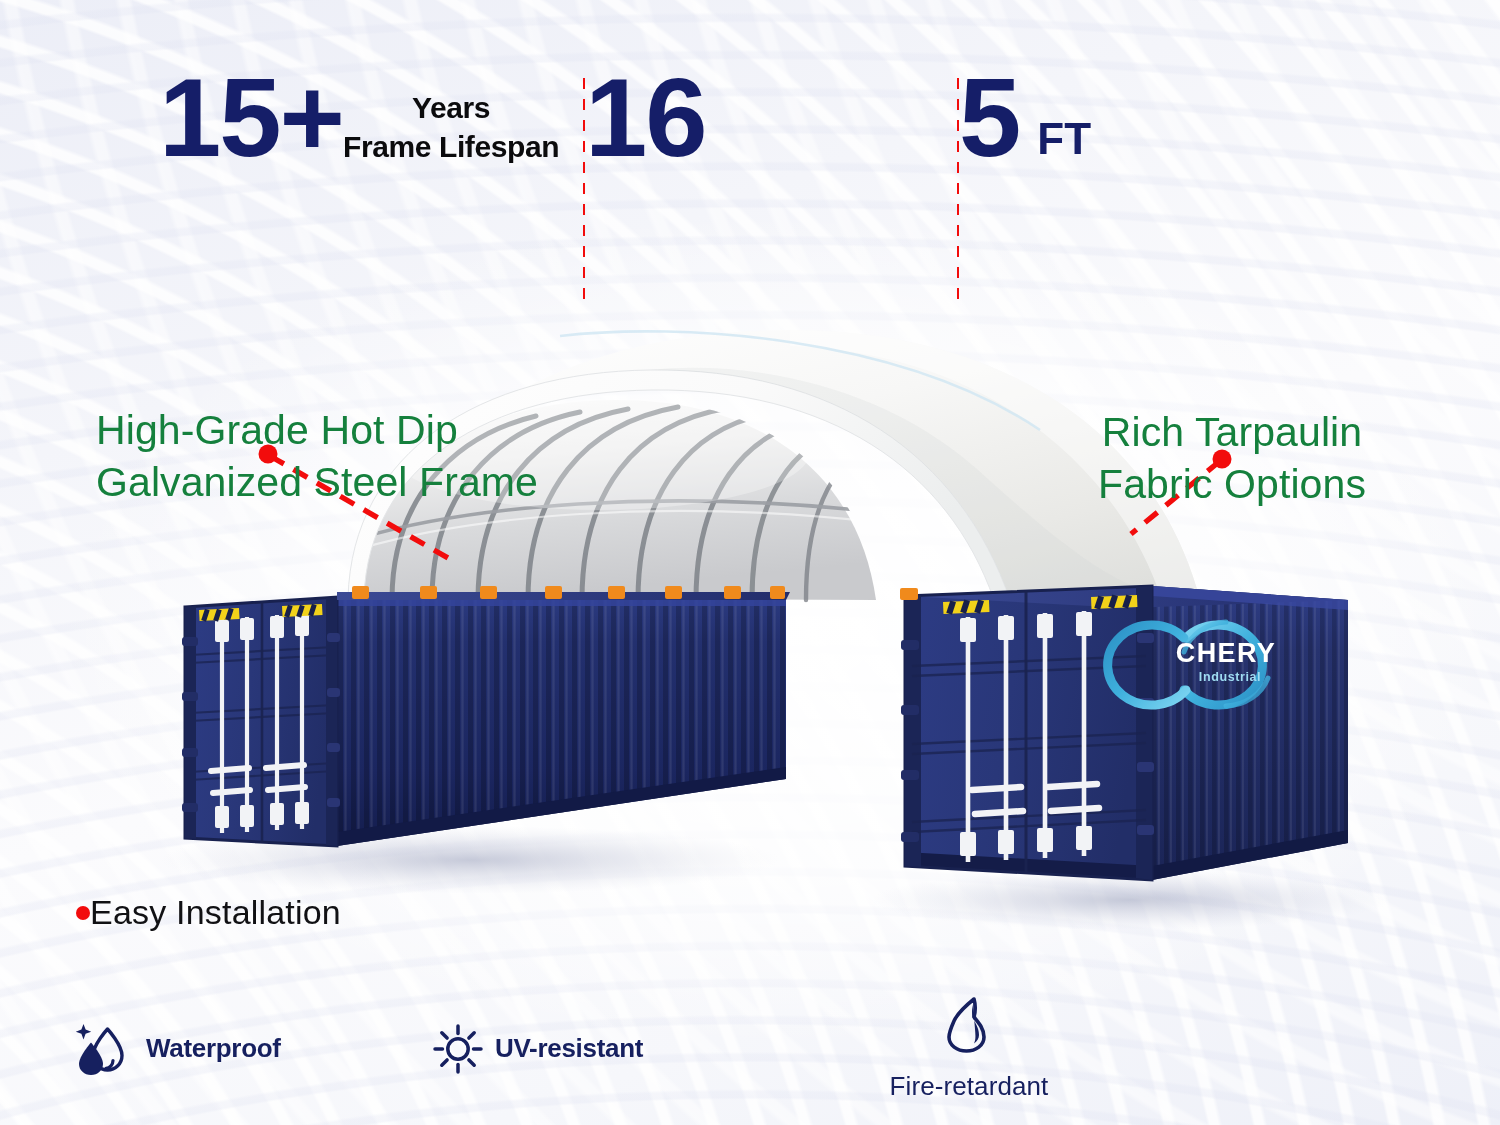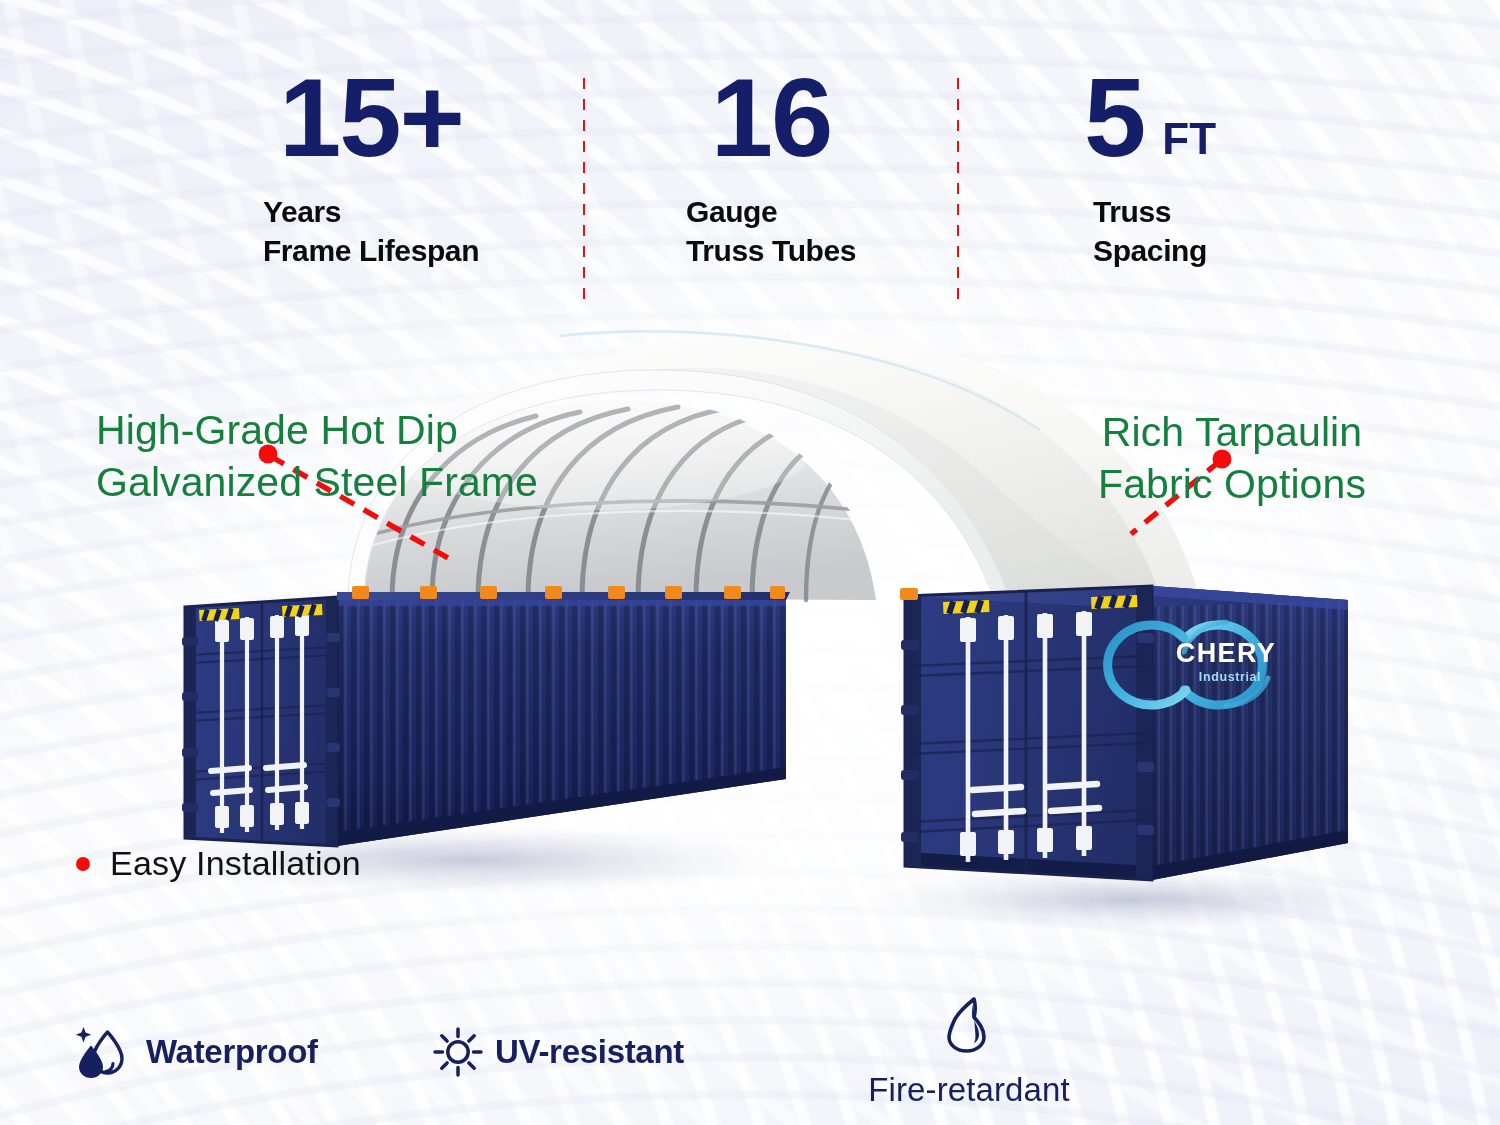--- a/index.html
+++ b/index.html
@@ -67,21 +67,22 @@
       rgba(255,255,255,.96) 0%, rgba(255,255,255,.7) 45%, rgba(255,255,255,0) 78%);
   }
 
   
   .stats {
     position:absolute; left:0; top:62px; width:1500px;
     display:flex; align-items:flex-start; justify-content:center;
   }
   .stat {
     position:relative;
-    display:flex; flex-direction:column; align-items:center;
+    display:flex; flex-direction:row; align-items:center;
+    text-align:center;
   }
   .stat.s1 { width:424px; }
   .stat.s2 { width:372px; }
   .stat.s3 { width:382px; }
 
   .divider {
     width:2px; flex:0 0 auto;
     align-self:stretch;
     height:228px;
     background:repeating-linear-gradient(to bottom,
@@ -131,22 +132,22 @@
     margin-top:48px;
   }
   .callout.left  { left:96px;  top:356px; text-align:left; }
   .callout.right { left:1098px; top:358px; text-align:center; }
 
   
   #scene { position:absolute; left:0; top:0; width:1500px; height:1125px; }
 
   
   .easy-row {
-    position:absolute; left:76px; top:844px;
-    display:flex; align-items:center; gap:20px;
+    position:absolute; left:76px; top:893px;
+    display:flex; align-items:center; 
   }
   .easy-bullet { width:14px; height:14px; border-radius:50%; background:#f20c0c; flex:0 0 auto; }
   .easy-label {
     font-family:"Liberation Sans", sans-serif;
     font-weight:400; font-size:34px; color:#111114; letter-spacing:.2px;
   }
 
   .feat-row {
     position:absolute; left:74px; top:995px;
     width:1370px;
@@ -155,21 +156,21 @@
   .feat {
     display:flex; align-items:center; gap:18px;
   }
   .feat.f1 { width:358px; }
   .feat.f2 { width:352px;gap:11px; }
   .feat.f3 { width:370px;flex-direction:column; }
   .feat.f4 { width:290px; }
   .feat-ico { flex:0 0 auto; display:block; }
   .feat-label {
     font-family:"Liberation Sans", sans-serif;
-    font-size:33px; color:#16205f; white-space:nowrap;
+    font-size:26px; color:#16205f; white-space:nowrap;
   }
   .feat-label.bold { font-weight:bold; letter-spacing:-.3px; }
   .feat-label.reg  { font-weight:400; letter-spacing:.1px; }
 </style>
 </head>
 <body>
 
 <div id="stage">
 
   <div class="bg-base"></div>
@@ -187,33 +188,29 @@
       <div class="stat-sub">Years
 Frame Lifespan</div>
     </div>
 
     <div class="divider d1"></div>
 
     <div class="stat s2">
       <div class="stat-num">
         <span>16</span>
       </div>
-      <div class="stat-sub">Gauge
-Truss Tubes</div>
     </div>
 
     <div class="divider d2"></div>
 
     <div class="stat s3">
       <div class="stat-num">
         <span>5</span>
         <span class="unit">FT</span>
       </div>
-      <div class="stat-sub">Truss
-Spacing</div>
     </div>
   </div>
 
   <svg id="scene" viewBox="0 0 1500 1125">
     <defs>
 
       <linearGradient id="gInner" x1="0" y1="0" x2="0.25" y2="1">
         <stop offset="0%" stop-color="#fdfdfd"></stop>
         <stop offset="34%" stop-color="#efefef"></stop>
         <stop offset="66%" stop-color="#d9dadc"></stop>

